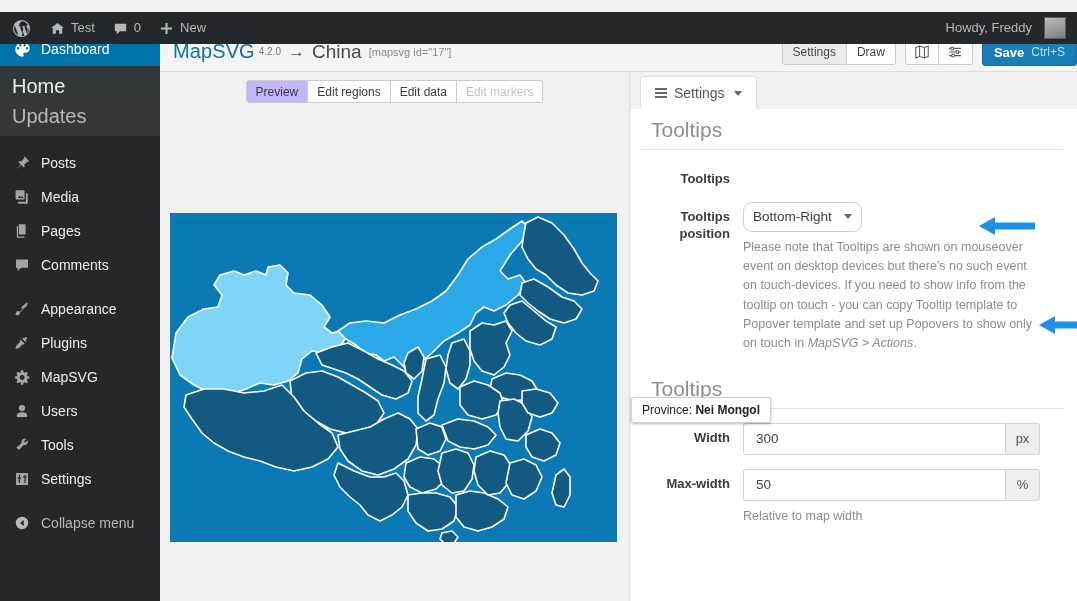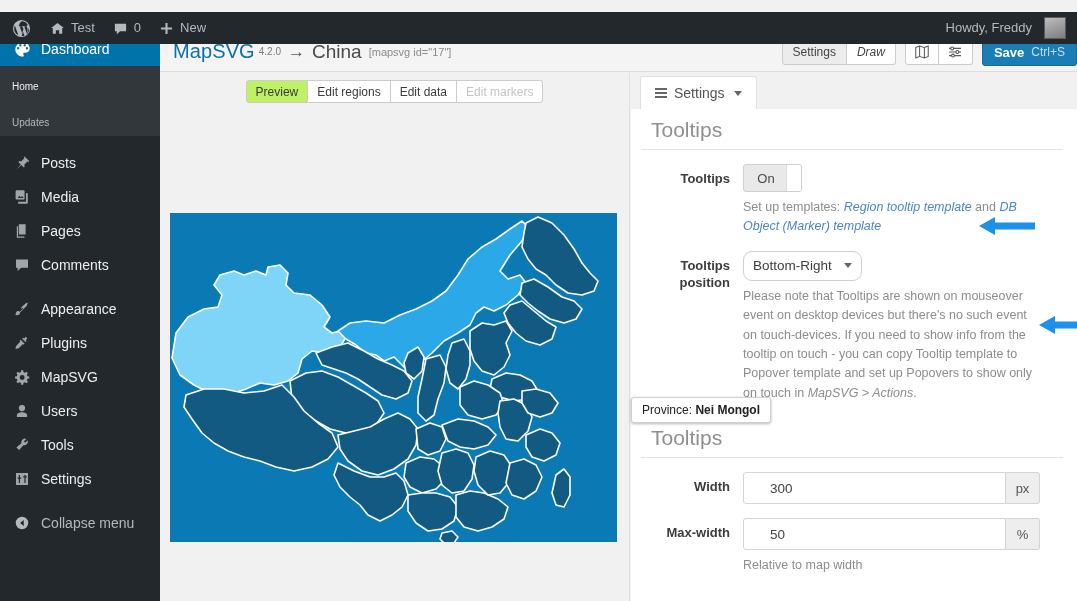--- a/index.html
+++ b/index.html
@@ -42,21 +42,21 @@
   }
   .menu-row .mi { width: 20px; flex: 0 0 20px; display: flex; align-items: center; justify-content: center; }
   .menu-row .mi svg { display: block; fill: #a0a5aa; }
   .menu-row.current { background: #0073aa; color: #fff; }
   .menu-row.current .mi svg { fill: #fff; }
   .menu-row.current::after {
     content: ""; position: absolute; right: -8px; top: 50%; margin-top: -8px;
     border: 8px solid transparent; border-right-color: #f1f1f1;
   }
   .submenu { background: #32373c; padding: 6px 0 8px 0; }
-  .submenu .sub-row { height: 28px; display: flex; align-items: center; padding-left: 12px; color: #eee; font-size: 10px; }
+  .submenu .sub-row { height: 28px; display: flex; align-items: center; padding-left: 12px; color: #eee; font-size: 20px; }
   .submenu .sub-row.muted { color: #b4b9be; align-items: flex-end; }
   .menu-gap { height: 10px; }
   .menu-row.dim { color: #b4b9be; }
   .menu-row.dim .mi svg { fill: #b4b9be; }
 
   
   #content { position: absolute; top: 32px; left: 160px; width: 917px; height: 569px; background: #f1f1f1; }
 
   
   #mapsvg-header {
@@ -69,21 +69,21 @@
   .ms-mapname { color: #4a4a4a; font-size: 19px; }
   .ms-shortcode { color: #8a8a8a; font-size: 11px; margin-left: 7px; }
   .hdr-right { position: absolute; right: 0; top: 0; height: 40px; display: flex; align-items: center; gap: 9px; padding-right: 0; }
   .btn-group { display: flex; }
   .btn {
     height: 26px; padding: 0 10px; border: 1px solid #ccc; background: #fff;
     color: #444; font-size: 12px; display: flex; align-items: center; justify-content: center;
     cursor: pointer; font-family: "Liberation Sans", sans-serif;
   }
   .btn.active { background: #ececec; }
-  .btn-group .btn + .btn { border-left: 0; font-style: italic; }
+  .btn-group .btn + .btn { border-left: 0; }
   .btn-group .btn:first-child { border-radius: 3px 0 0 3px; }
   .btn-group .btn:last-child { border-radius: 0 3px 3px 0; }
   .btn-icon { width: 34px; padding: 0; }
   .btn-icon svg { display: block; }
   .btn-save {
     height: 28px; background: #1a7db5; color: #fff; border: 1px solid #16699a;
     border-radius: 3px; padding: 0 11px; display: flex; align-items: center; gap: 7px;
     font-size: 13px; font-weight: bold; cursor: pointer;
   }
   .btn-save .kbd { font-weight: normal; font-size: 12px; color: #bfe0f2; }
@@ -94,21 +94,21 @@
     background: #f1f1f1; border-right: 1px solid #e0e0e0;
   }
   .tabbar { display: flex; justify-content: center; padding-top: 7px; }
   .tab {
     height: 23px; padding: 0 9px; border: 1px solid #ccc; background: #fff; color: #3a3a3a;
     font-size: 12px; display: flex; align-items: center; cursor: pointer;
   }
   .tab + .tab { border-left: 0; }
   .tab:first-child { border-radius: 3px 0 0 3px; }
   .tab:last-child { border-radius: 0 3px 3px 0; }
-  .tab.active { background: #bef264; }
+  .tab.active { background: #c4b5fd; }
   .tab.disabled { color: #c4c4c4; cursor: default; }
 
   #mapbox {
     position: absolute; left: 10px; top: 140px; width: 447px; height: 329px;
     background: #0b7ab4; overflow: hidden;
   }
   #mapbox svg { display: block; width: 100%; height: 100%; }
 
   .tooltip {
     position: absolute; left: 471px; top: 324px;
@@ -157,21 +157,21 @@
 
   .select {
     height: 30px; border: 1px solid #cfcfcf; border-radius: 9px; background: #fff;
     display: inline-flex; align-items: center; padding: 0 9px; gap: 10px;
     font-size: 13.5px; color: #3d3d3d; cursor: pointer;
   }
 
   .inputgrp { display: flex; width: 297px; }
   .inputgrp input {
     flex: 1 1 auto; height: 32px; border: 1px solid #d4d4d4; border-radius: 3px 0 0 3px;
-    padding: 0 26px; font-size: 13.5px; color: #444; outline: none; background: #fff;
+    padding: 0 12px; font-size: 13.5px; color: #444; outline: none; background: #fff;
     font-family: "Liberation Sans", sans-serif; min-width: 0;
   }
   .inputgrp .addon {
     width: 34px; flex: 0 0 34px; height: 32px; border: 1px solid #d4d4d4; border-left: 0;
     border-radius: 0 3px 3px 0; background: #eee; color: #555; font-size: 13px;
     display: flex; align-items: center; justify-content: center;
   }
 
   .arrow-annot { position: absolute; }
   .arrow-annot svg { display: block; }
@@ -465,29 +465,20 @@
         <span class="caret"></span>
       </div>
     </div>
 
     <div class="panel-body">
 
       <div class="sec-title">Tooltips</div>
 
       <div class="frow">
         <div class="flabel">Tooltips</div>
-        <div class="fctl">
-          <div class="toggle">
-            <span class="tlabel">On</span>
-            <span class="knob"></span>
-          </div>
-          <div class="fhelp">
-            <span>Set up templates: </span><a href="#">Region tooltip template</a><span> and </span><a href="#">DB Object (Marker) template</a>
-          </div>
-        </div>
       </div>
 
       <div class="frow">
         <div class="flabel">Tooltips position</div>
         <div class="fctl">
           <div class="select">
             <span>Bottom-Right</span>
             <span class="caret"></span>
           </div>
           <div class="fhelp">

